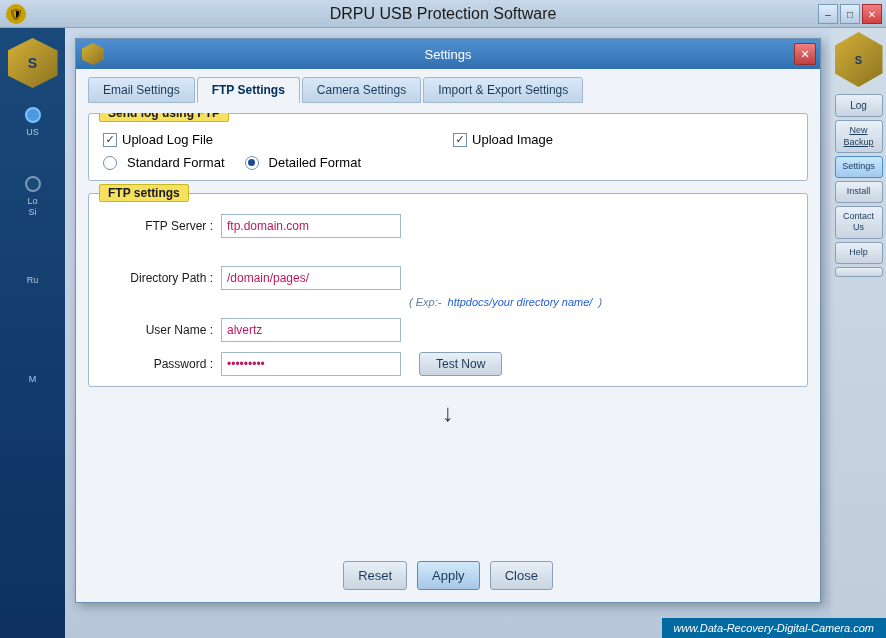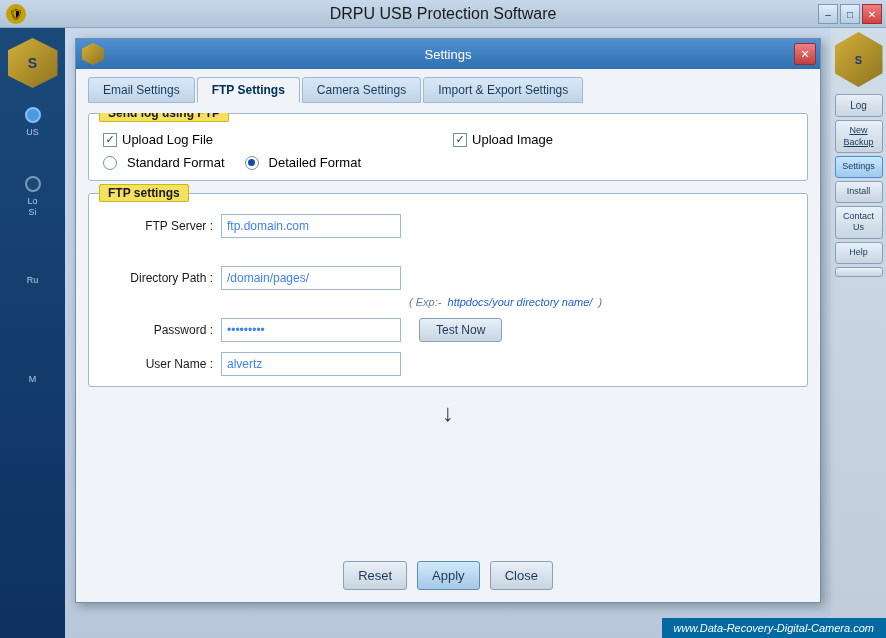--- a/index.html
+++ b/index.html
@@ -340,21 +340,21 @@
       font-size: 12px;
       color: #1a1a1a;
     }
     .form-input {
       width: 180px;
       height: 24px;
       border: 1px solid #a0b8d0;
       padding: 2px 5px;
       font-size: 12px;
       background: white;
-      color: #3b82f6;
+      color: #be185d;
     }
     .form-hint {
       font-size: 11px;
       color: #6080a0;
       font-style: italic;
       margin-top: 48px;
     }
 
     .test-btn {
       padding: 4px 16px;
@@ -509,28 +509,28 @@
 
                 <div class="form-row">
                   <span class="form-label">Directory Path :</span>
                   <input class="form-input" type="text" value="/domain/pages/" style="">
                   <span class="form-hint">
                     ( Exp:-&nbsp; <span style="color:#2060d0;">httpdocs/your directory name/</span>&nbsp; )
                   </span>
                 </div>
 
                 <div class="form-row">
+                  <span class="form-label">User Name :</span>
+                  <input class="form-input" type="text" value="alvertz" style="">
+                </div>
+
+                <div class="form-row">
                   <span class="form-label">Password :</span>
                   <input class="form-input" type="password" value="*********" style="">
                   <button class="test-btn">Test Now</button>
-                </div>
-
-                <div class="form-row">
-                  <span class="form-label">User Name :</span>
-                  <input class="form-input" type="text" value="alvertz" style="">
                 </div>
 
               </div>
             </div>
 
             <div class="arrow-down">↓</div>
 
           </div>
 
           <div class="dialog-footer">

